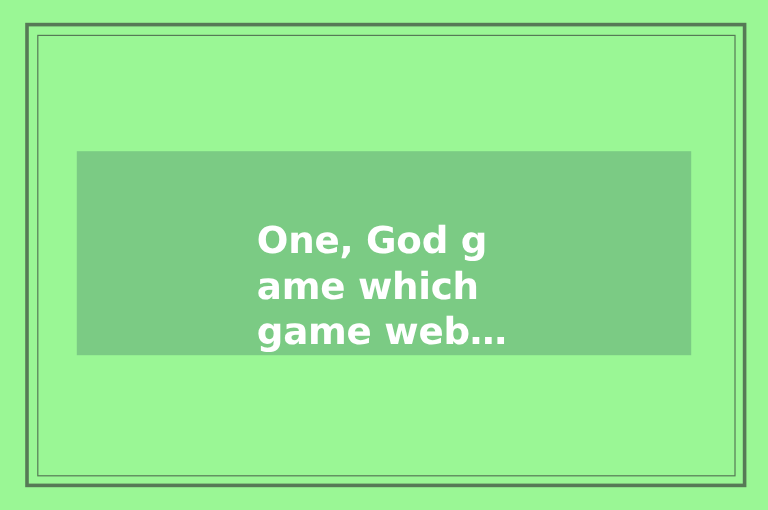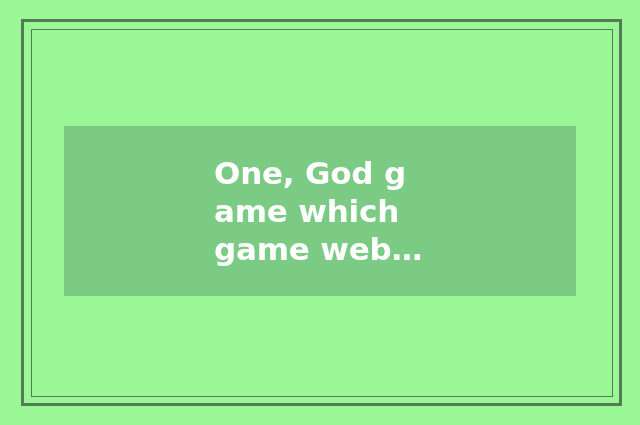--- a/index.html
+++ b/index.html
@@ -51,21 +51,21 @@
 
   
   #text-panel {
     position: absolute;
     left: 64px;
     top: 126px;
     width: 512px;
     height: 170px;
     background: #7bcb84;
     display: flex;
-    align-items: center;
+    align-items: flex-end;
     justify-content: center;
     box-sizing: border-box;
   }
 
   
   #panel-text {
     width: 212px;
     margin: 0;
     color: #ffffff;
     font-family: "DejaVu Sans", "Liberation Sans", sans-serif;

